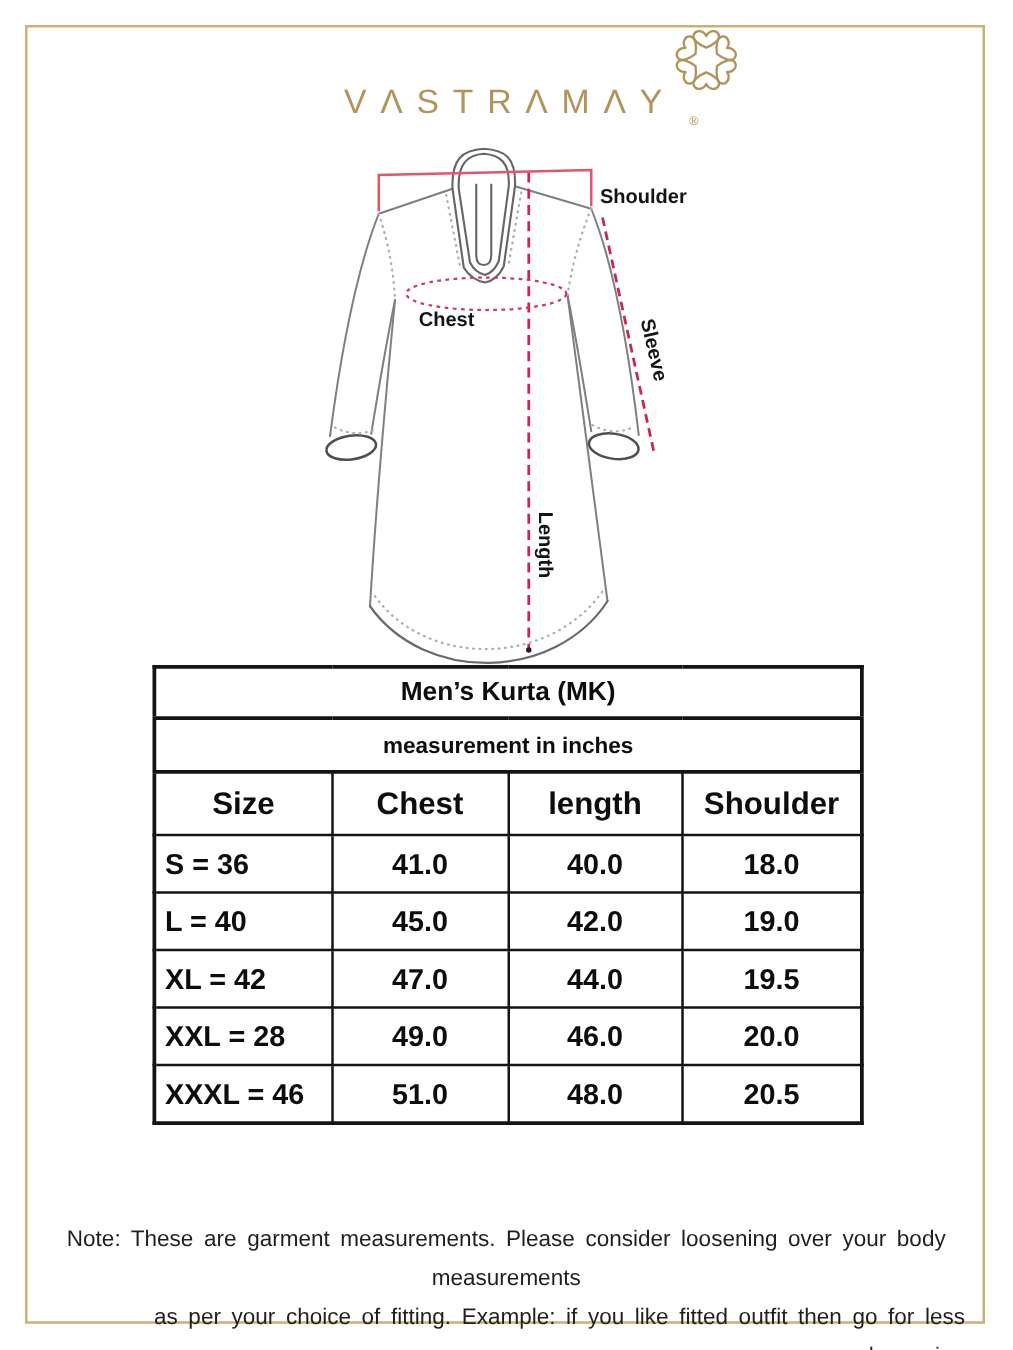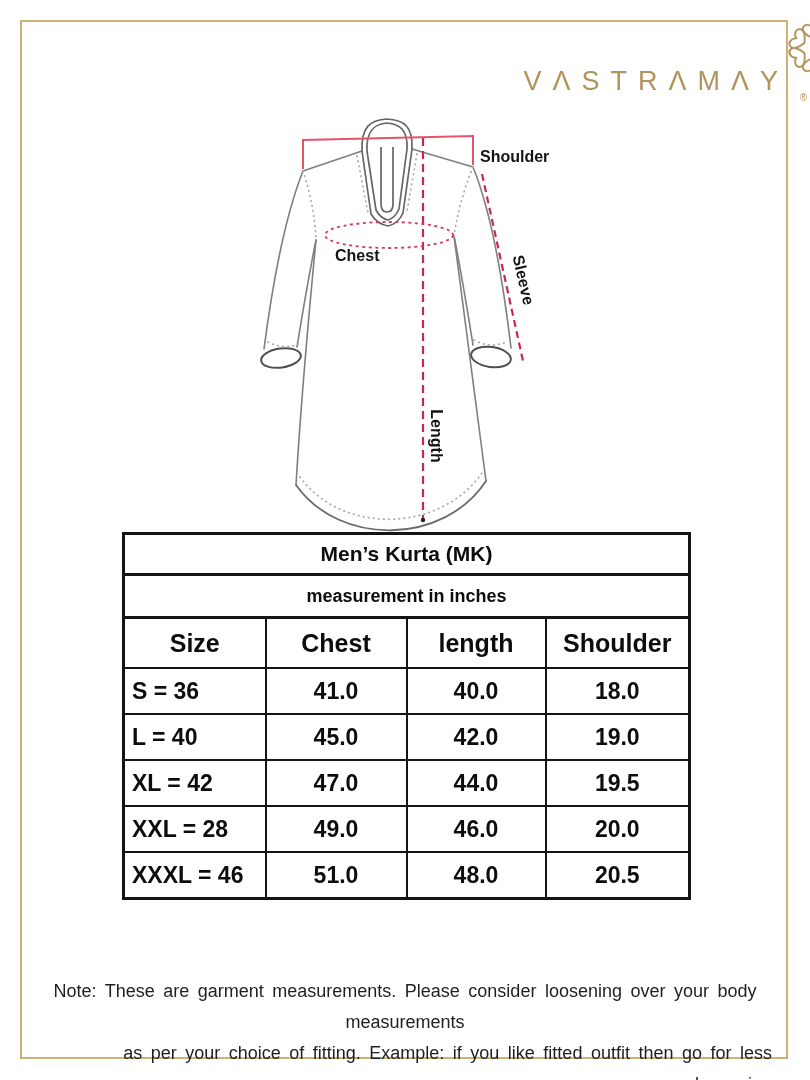--- a/index.html
+++ b/index.html
@@ -4,21 +4,21 @@
 <style>
   html,body{margin:0;padding:0;background:#ffffff;}
   body{
     position:relative;width:810px;height:1080px;overflow:hidden;
     font-family:"Liberation Sans",sans-serif;color:#111;
   }
   
   .frame{position:absolute;left:20px;top:20px;width:764px;height:1035px;
     border:2px solid #c9b178;pointer-events:none;}
   
-  .logo{position:absolute;top:66px;left:0;right:0;display:flex;justify-content:flex-end;padding-left:48px;}
+  .logo{position:absolute;top:66px;left:0;right:0;display:flex;justify-content:center;padding-left:48px;}
   .logo-inner{position:relative;transform:translateX(-21px);}
   .brand-text{font-size:27px;letter-spacing:11px;font-weight:400;color:#b2935a;white-space:nowrap;}
   .ornament{position:absolute;right:-52px;top:-46px;width:56px;height:56px;}
   .registered{position:absolute;right:-18px;bottom:-6px;font-size:10px;color:#b2935a;}
   
   .figure{position:absolute;left:240px;top:118px;width:330px;height:432px;}
   
   .size-table{position:absolute;left:122px;top:532px;width:566px;
     border-collapse:collapse;table-layout:fixed;
     border:3px solid #141414;font-weight:bold;color:#0d0d0d;}

